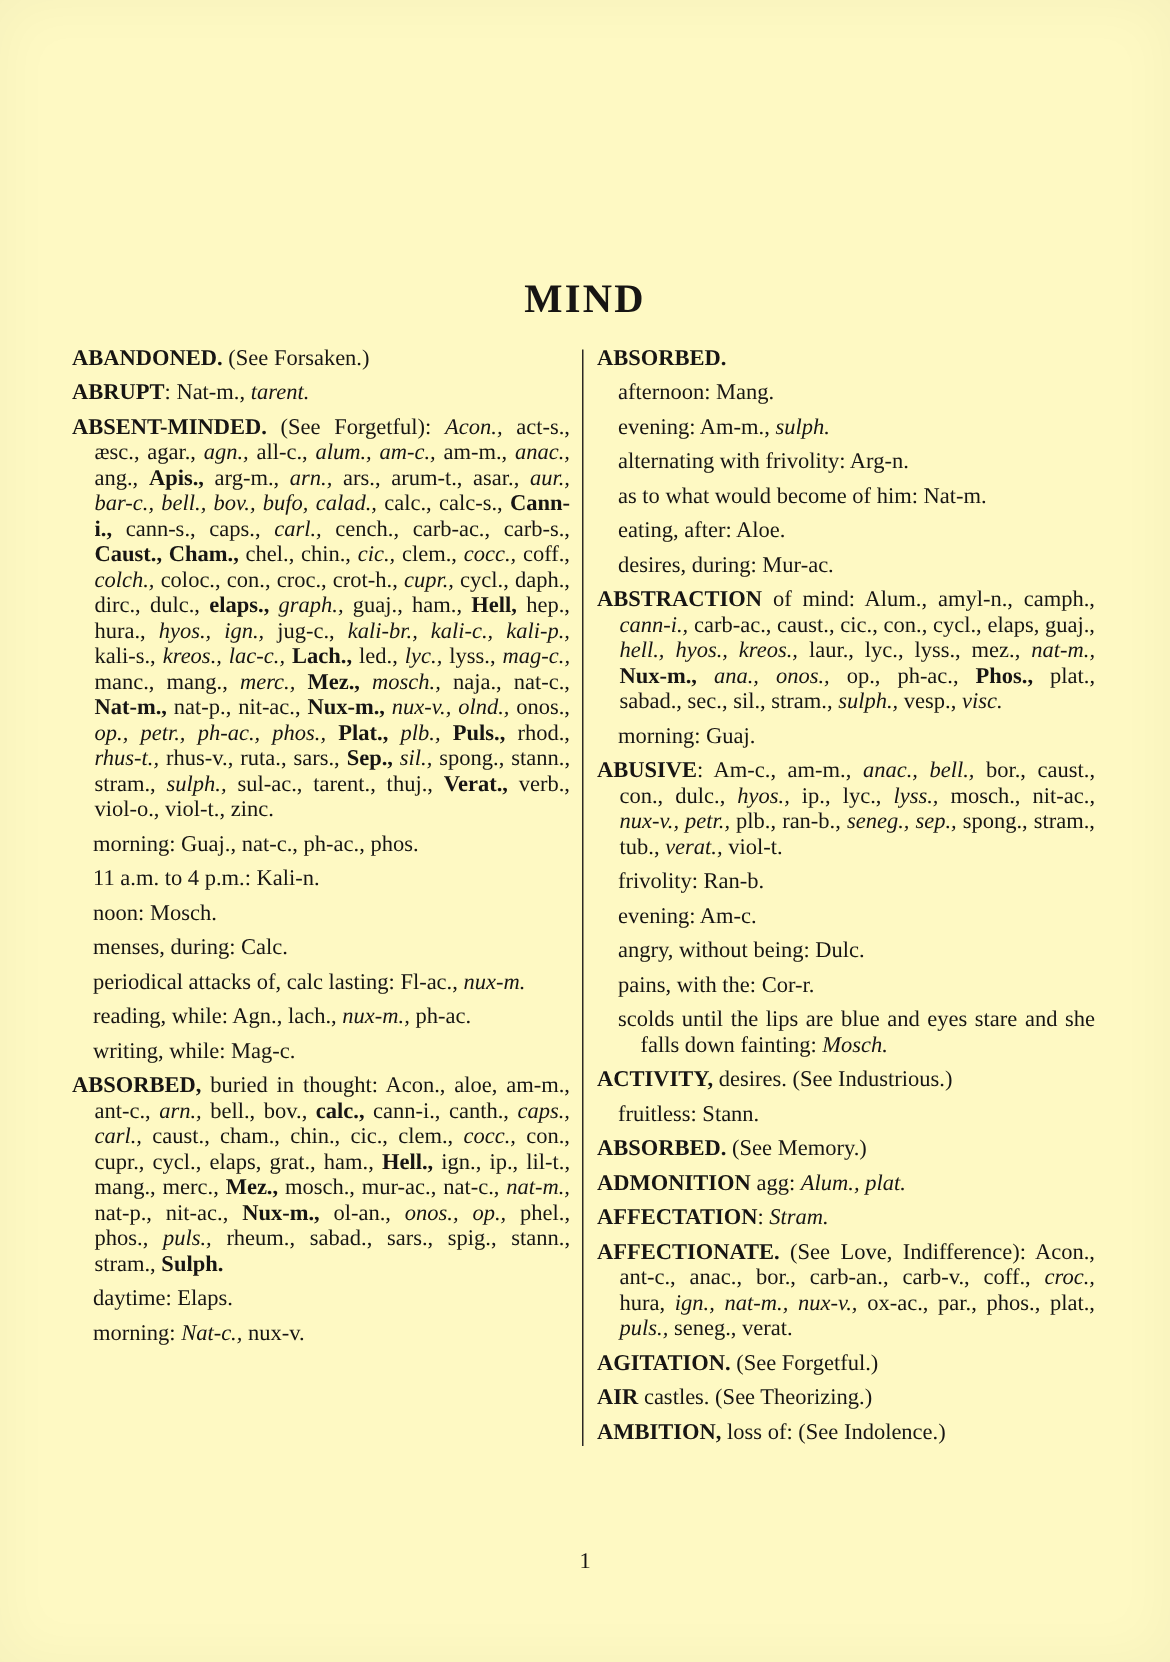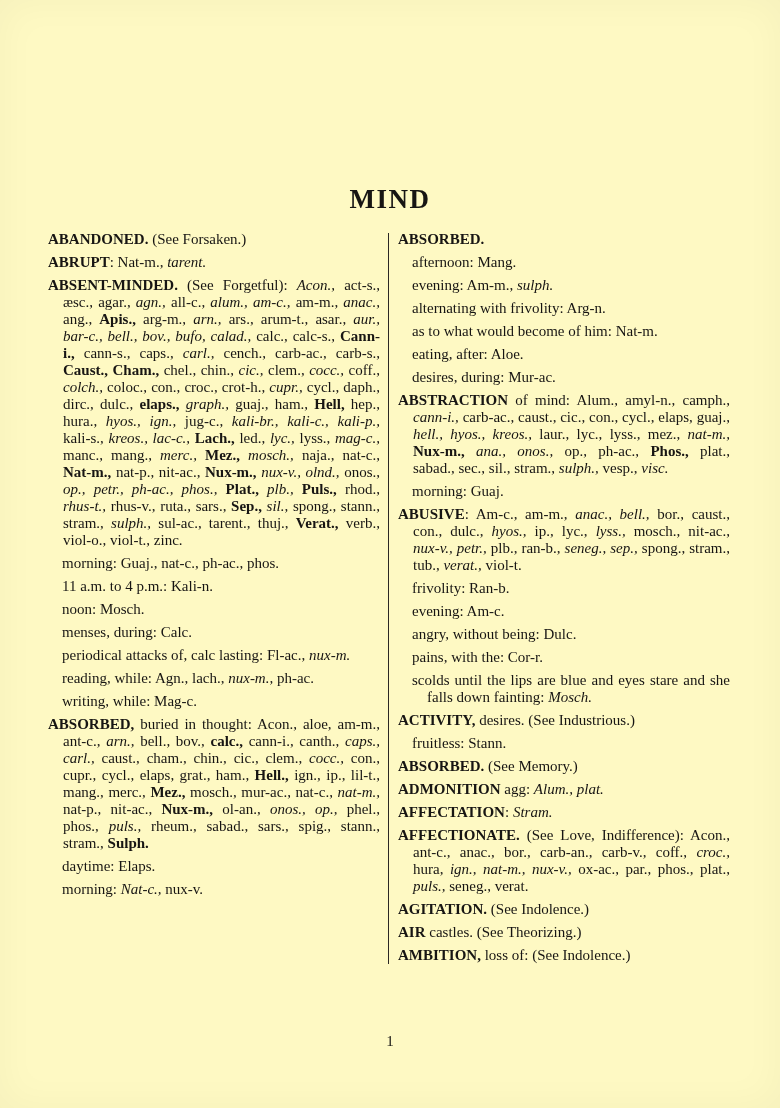--- a/index.html
+++ b/index.html
@@ -98,19 +98,19 @@
         <p class="entry sub"><span>evening: Am-c.</span></p>
         <p class="entry sub"><span>angry, without being: Dulc.</span></p>
         <p class="entry sub"><span>pains, with the: Cor-r.</span></p>
         <p class="entry sub"><span>scolds until the lips are blue and eyes stare and she falls down fainting: </span><span class="i">Mosch.</span></p>
         <p class="entry"><span class="b">ACTIVITY,</span><span> desires. (See Industrious.)</span></p>
         <p class="entry sub"><span>fruitless: Stann.</span></p>
         <p class="entry"><span class="b">ABSORBED.</span><span> (See Memory.)</span></p>
         <p class="entry"><span class="b">ADMONITION</span><span> agg: </span><span class="i">Alum., plat.</span></p>
         <p class="entry"><span class="b">AFFECTATION</span><span>: </span><span class="i">Stram.</span></p>
         <p class="entry"><span class="b">AFFECTIONATE.</span><span> (See Love, Indifference): Acon., ant-c., anac., bor., carb-an., carb-v., coff., </span><span class="i">croc.,</span><span> hura, </span><span class="i">ign., nat-m., nux-v.,</span><span> ox-ac., par., phos., plat., </span><span class="i">puls.,</span><span> seneg., verat.</span></p>
-        <p class="entry"><span class="b">AGITATION.</span><span> (See Indolence.)</span></p>
+        <p class="entry"><span class="b">AGITATION.</span><span> (See Forgetful.)</span></p>
         <p class="entry"><span class="b">AIR</span><span> castles. (See Theorizing.)</span></p>
         <p class="entry"><span class="b">AMBITION,</span><span> loss of: (See Indolence.)</span></p>
       </div>
   </div>
   <div class="page-number">1</div>
 </div>
 
 </body></html>

